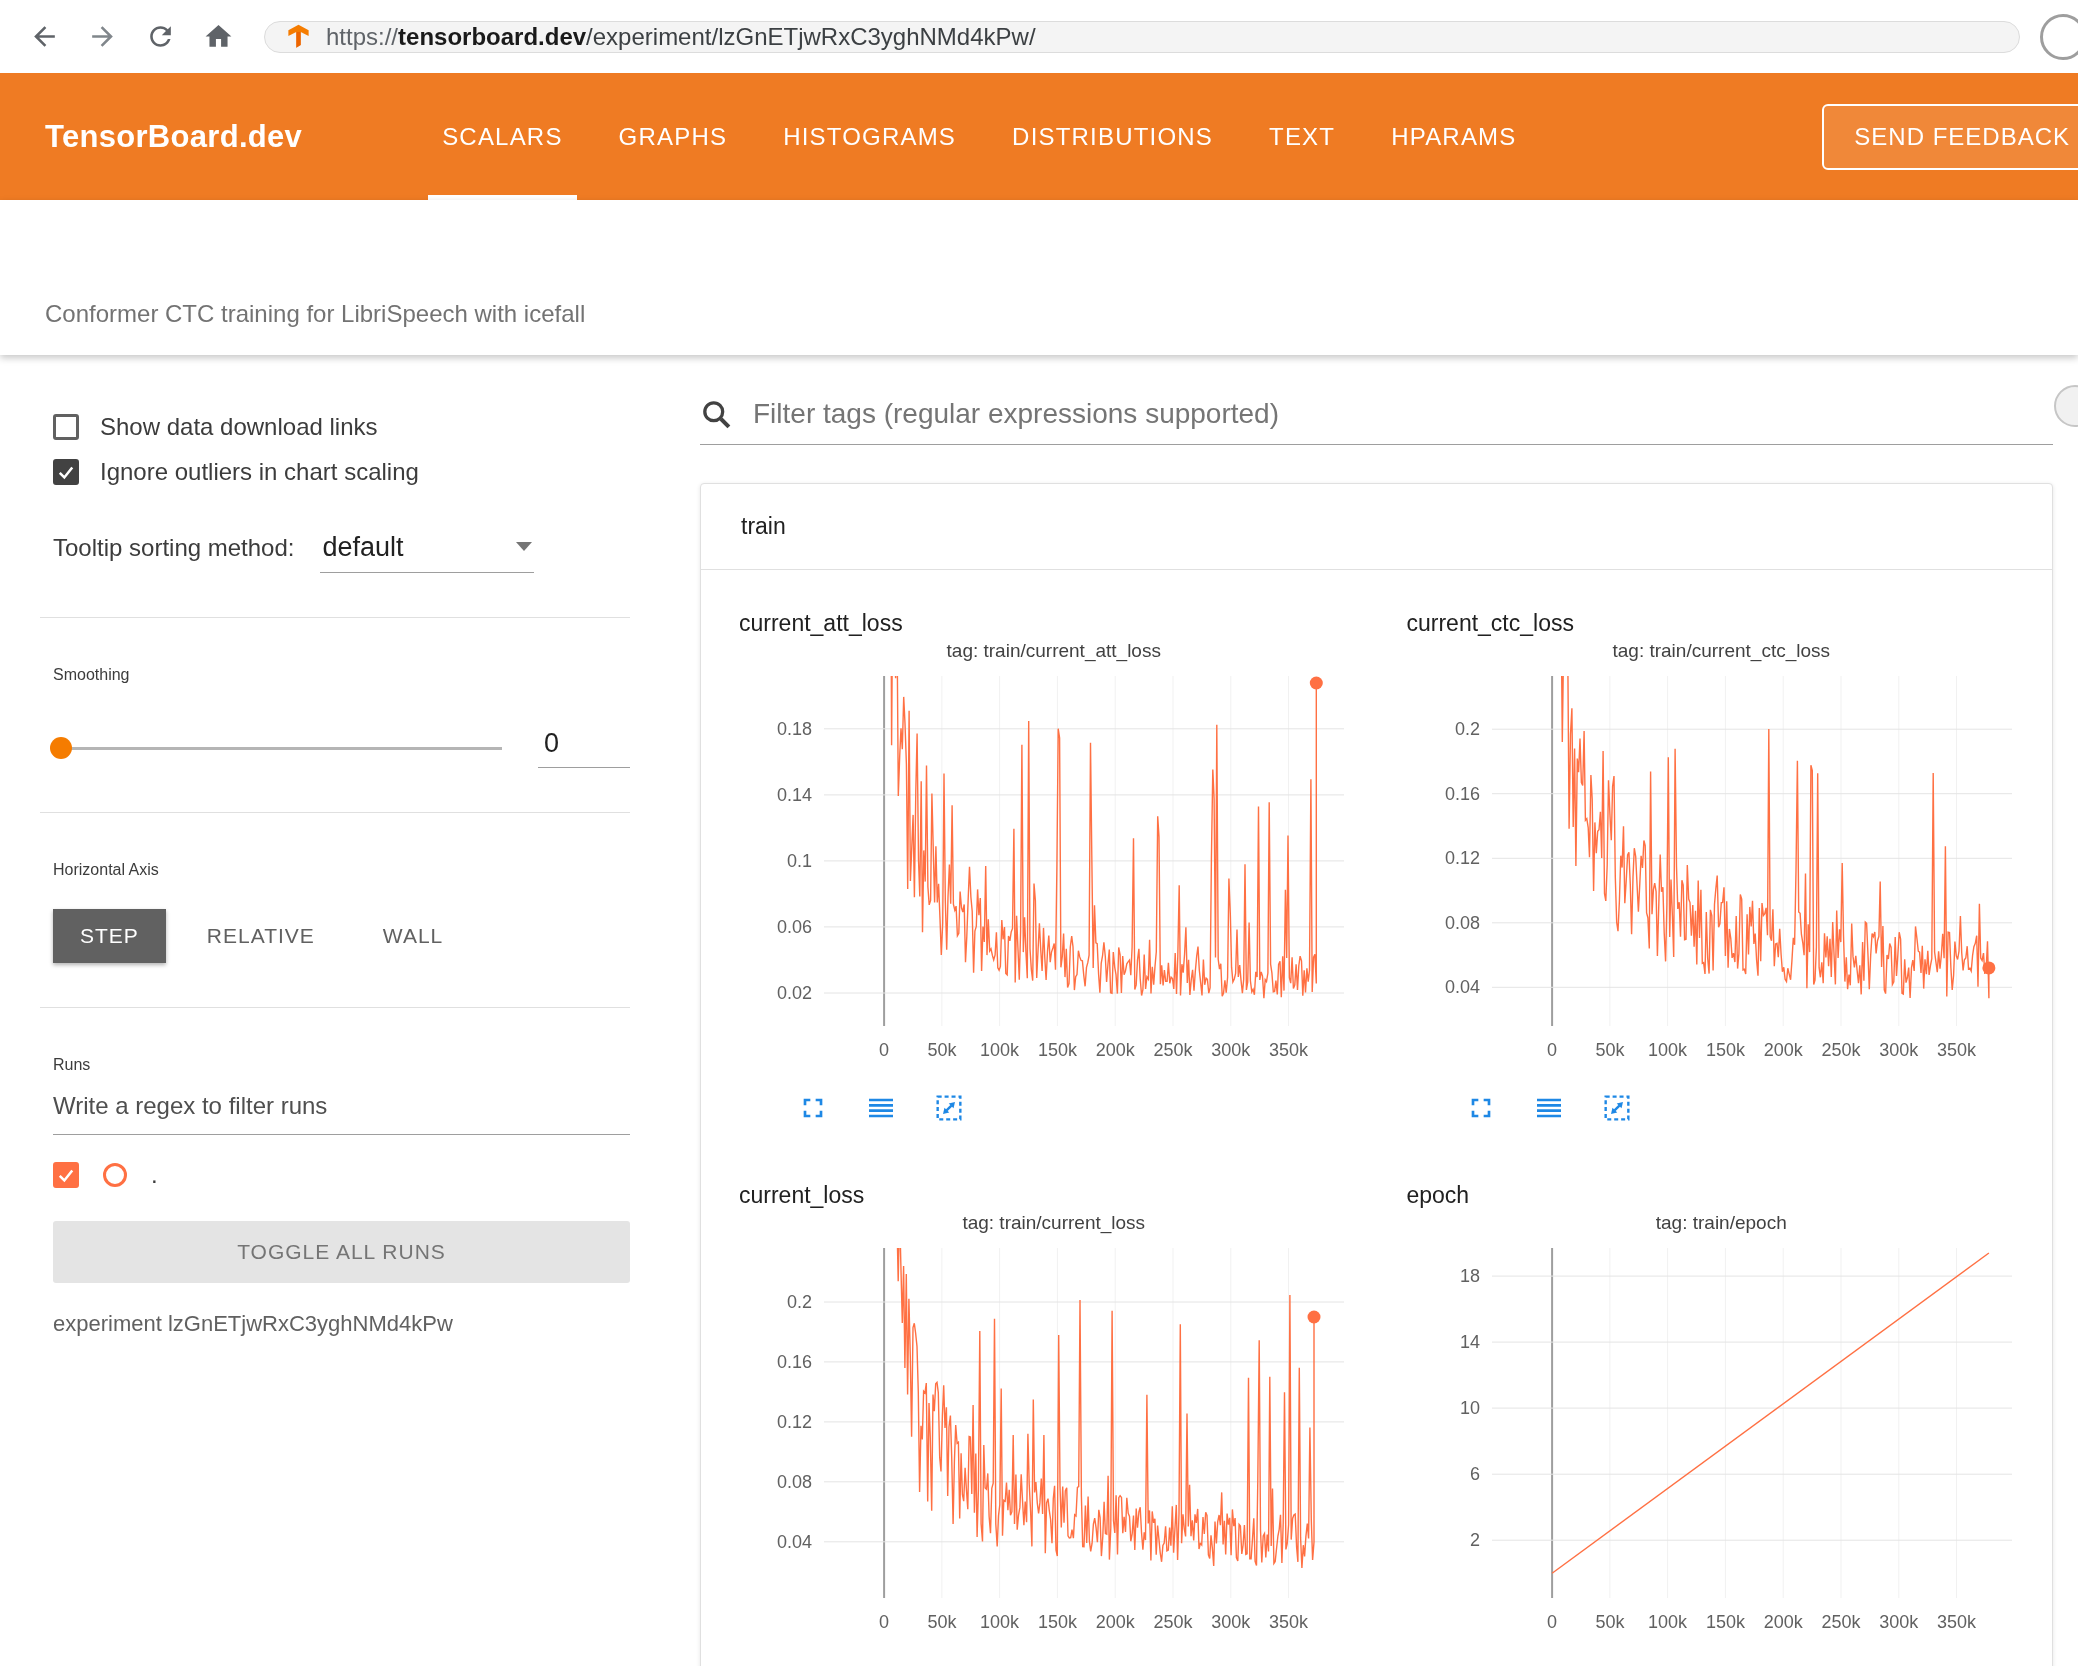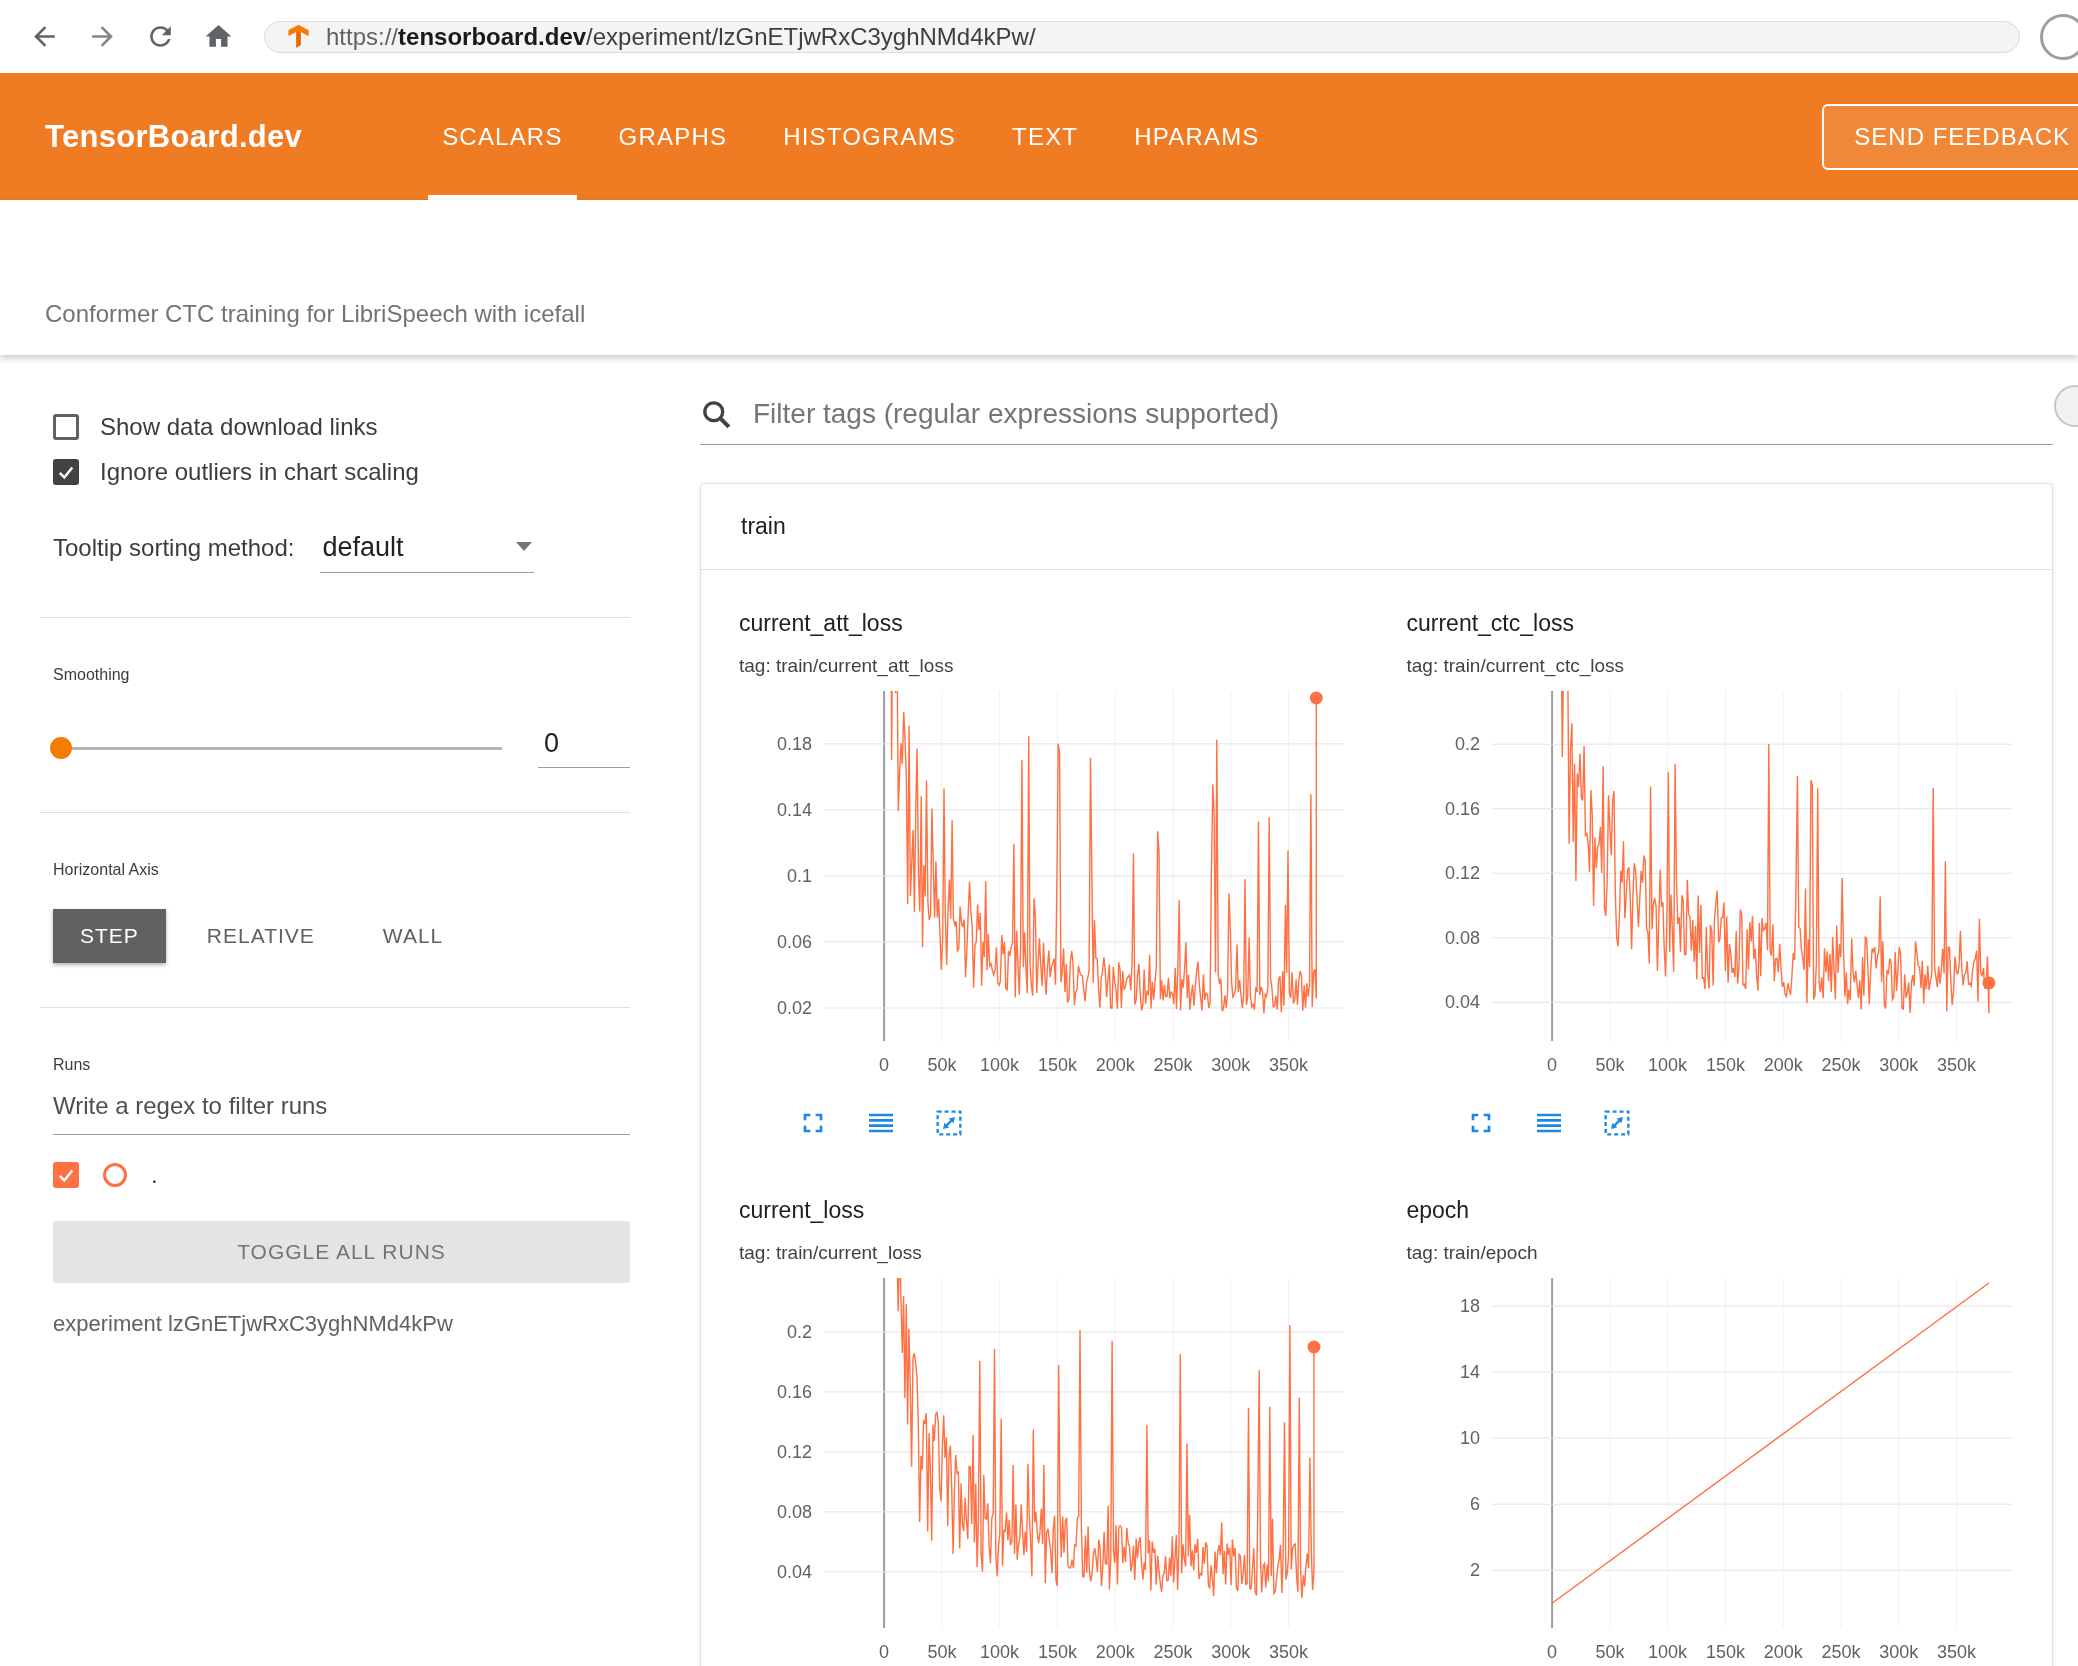--- a/index.html
+++ b/index.html
@@ -68,21 +68,21 @@
   .filter-row{display:flex;align-items:center;gap:18px;border-bottom:1px solid #9e9e9e;padding-bottom:13px;}
   .filter-row svg{width:33px;height:33px;flex-shrink:0;}
   .filter-input{flex:1;border:none;outline:none;font-size:28px;color:#212121;font-family:inherit;background:transparent;}
   .filter-input::placeholder{color:#757575;}
   .edge-circle{position:absolute;right:-18px;top:30px;width:42px;height:42px;border-radius:50%;background:#f1f1f1;border:2px solid #c6c6c6;}
   .card{margin-top:38px;background:#fff;border:1px solid #e0e0e0;border-radius:4px;box-shadow:0 1px 4px rgba(0,0,0,.10);}
   .card-header{padding:29px 40px;font-size:23px;color:#212121;border-bottom:1px solid #e0e0e0;}
   .chart-grid{display:flex;flex-wrap:wrap;padding:40px 8px 20px 8px;row-gap:58px;}
   .chart-block{width:50%;padding:0 8px 0 30px;}
   .chart-title{font-size:23px;color:#212121;}
-  .chart-tag{font-size:19px;color:#424242;margin-top:18px;}
+  .chart-tag{font-size:19px;color:#424242;margin-top:3px;text-align:center;}
   .chart-wrap{margin-top:2px;}
   .chart text{font-size:18px;fill:#616161;font-family:"Liberation Sans",sans-serif;}
   .chart-toolbar{display:flex;gap:36px;margin:14px 0 0 58px;}
   .tool-btn{width:32px;height:32px;border:none;background:transparent;padding:0;cursor:pointer;}
   .tool-btn svg{width:32px;height:32px;}
 </style>
 </head>
 <body>
 
 <div class="browser-bar">
@@ -115,20 +115,21 @@
   </div>
   <div class="avatar"></div>
 </div>
 
 <div class="tb-header">
   <div class="logo">TensorBoard.dev</div>
   <div class="tabs">
     <div class="tab active">SCALARS</div>
     <div class="tab">GRAPHS</div>
     <div class="tab">HISTOGRAMS</div>
+    <div class="tab">DISTRIBUTIONS</div>
     <div class="tab">TEXT</div>
     <div class="tab">HPARAMS</div>
   </div>
   <button class="feedback-btn">SEND FEEDBACK</button>
 </div>
 
 <div class="title-bar">
   <span>Conformer CTC training for LibriSpeech with icefall</span>
 </div>
 

